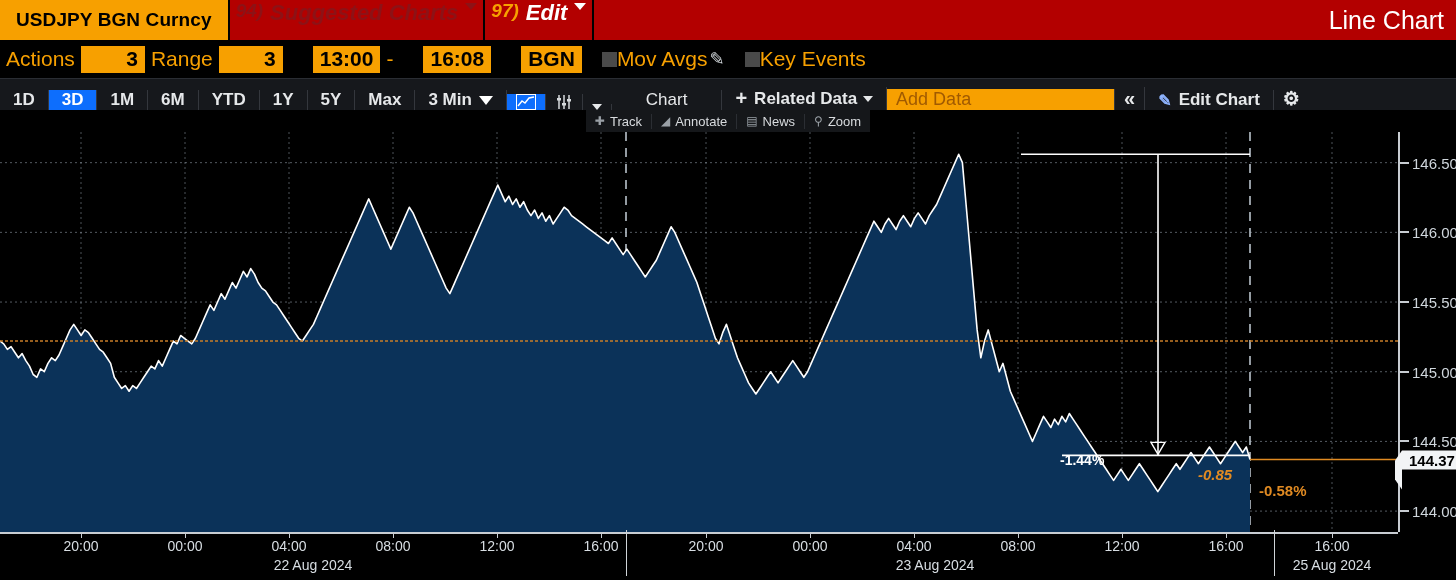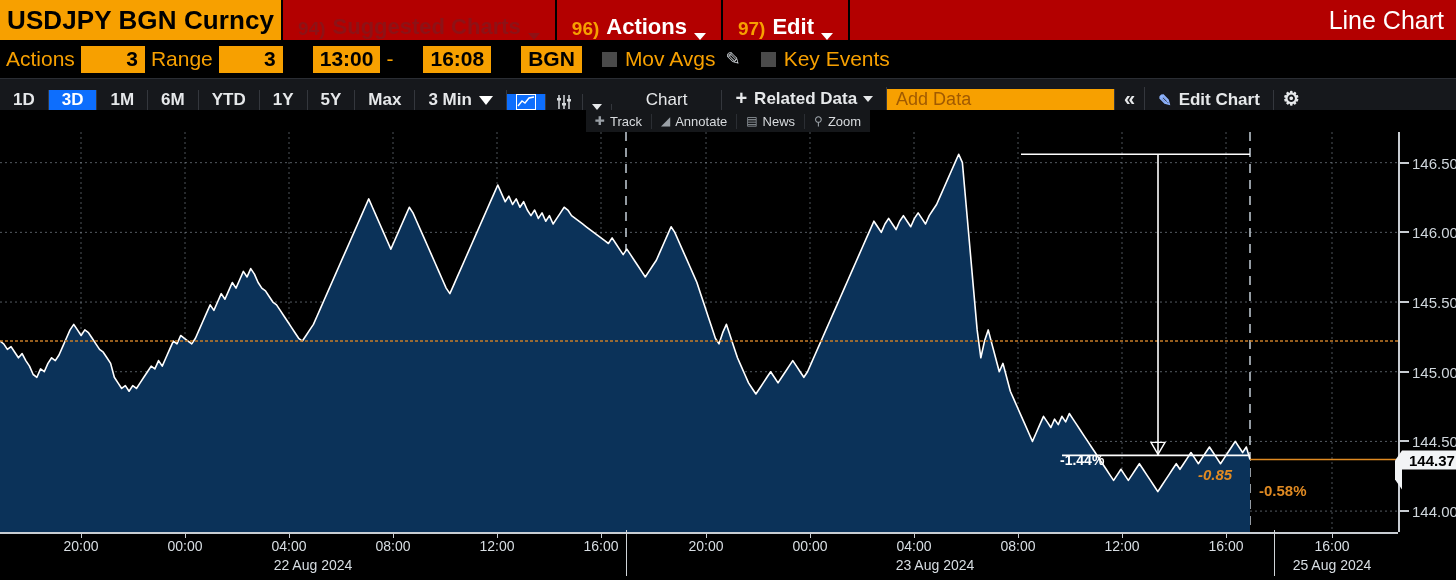--- a/index.html
+++ b/index.html
@@ -12,28 +12,29 @@
   #app { position: relative; width: 1456px; height: 580px; background: #000; }
 
   
   .titlebar {
     position: absolute; left: 0; top: 0; width: 1456px; height: 40px;
     background: #b30000;
     display: flex; align-items: stretch;
   }
   .ticker-chip {
     background: #f7a000; color: #000;
-    font-size: 26px; font-weight: 700; letter-spacing: .1px;
-    display: flex; align-items: center; padding: 0 7px;
+    font-size: 19px; font-weight: 700; letter-spacing: .1px;
+    display: flex; align-items: center; padding: 0 16px;
     border-right: 2px solid #000;
   }
   .redbtn {
-    display: flex; align-items: flex-end; gap: 7px;
-    padding: 0 15px; color: #fff; font-size: 22px; font-weight: 700;
+    display: flex; align-items: flex-start; gap: 7px;
+    padding: 0 6px; color: #fff; font-size: 22px; font-weight: 700;
     border-right: 2px solid #000;
+    font-style: italic;
   }
   .redbtn .num { color: #f7a000; font-size: 19px; font-weight: 700; }
   .redbtn.dim { color: #8d1216; }
   .redbtn.dim .num { color: #8d1216; }
   .caret-d {
     width: 0; height: 0; border-left: 6px solid transparent;
     border-right: 6px solid transparent; border-top: 7px solid #fff;
     margin-top: 3px;
   }
   .redbtn.dim .caret-d { border-top-color: #8d1216; }
@@ -53,21 +54,21 @@
   .pfield {
     background: #f7a000; color: #000; font-size: 21px; font-weight: 700;
     height: 27px; display: flex; align-items: center; justify-content: flex-end;
     padding: 0 7px; min-width: 64px;
   }
   .pfield.ctr { justify-content: center; min-width: auto; margin-left: 24px; }
   .dash { color: #f7a000; font-size: 21px; }
   .chk {
     width: 15px; height: 15px; background: #4a4a4a; display: inline-block;
   }
-  .chkrow { display: flex; align-items: center; gap: 8px; margin-left: 14px; }
+  .chkrow { display: flex; align-items: center; margin-left: 14px; }
   .chkrow .ct { color: #f7a000; font-size: 21px; }
   .pencil { color: #cfd4d8; font-size: 18px; margin-left: 2px; }
 
   
   .toolbar {
     position: absolute; left: 0; top: 78px; width: 1456px; height: 32px;
     background: #16181c; display: flex; align-items: flex-end;
     border-top: 1px solid #2a2d33;
   }
   .tb {
@@ -185,25 +186,20 @@
 
 <div id="app">
 
   <div class="titlebar">
     <div class="ticker-chip">
       <span>USDJPY BGN Curncy</span>
     </div>
     <div class="redbtn dim">
       <span class="num">94)</span>
       <span>Suggested Charts</span>
-      <span class="caret-d"></span>
-    </div>
-    <div class="redbtn">
-      <span class="num">96)</span>
-      <span>Actions</span>
       <span class="caret-d"></span>
     </div>
     <div class="redbtn">
       <span class="num">97)</span>
       <span>Edit</span>
       <span class="caret-d"></span>
     </div>
     <div class="titlebar-spacer"></div>
     <div class="linechart-label">
       <span>Line Chart</span>

